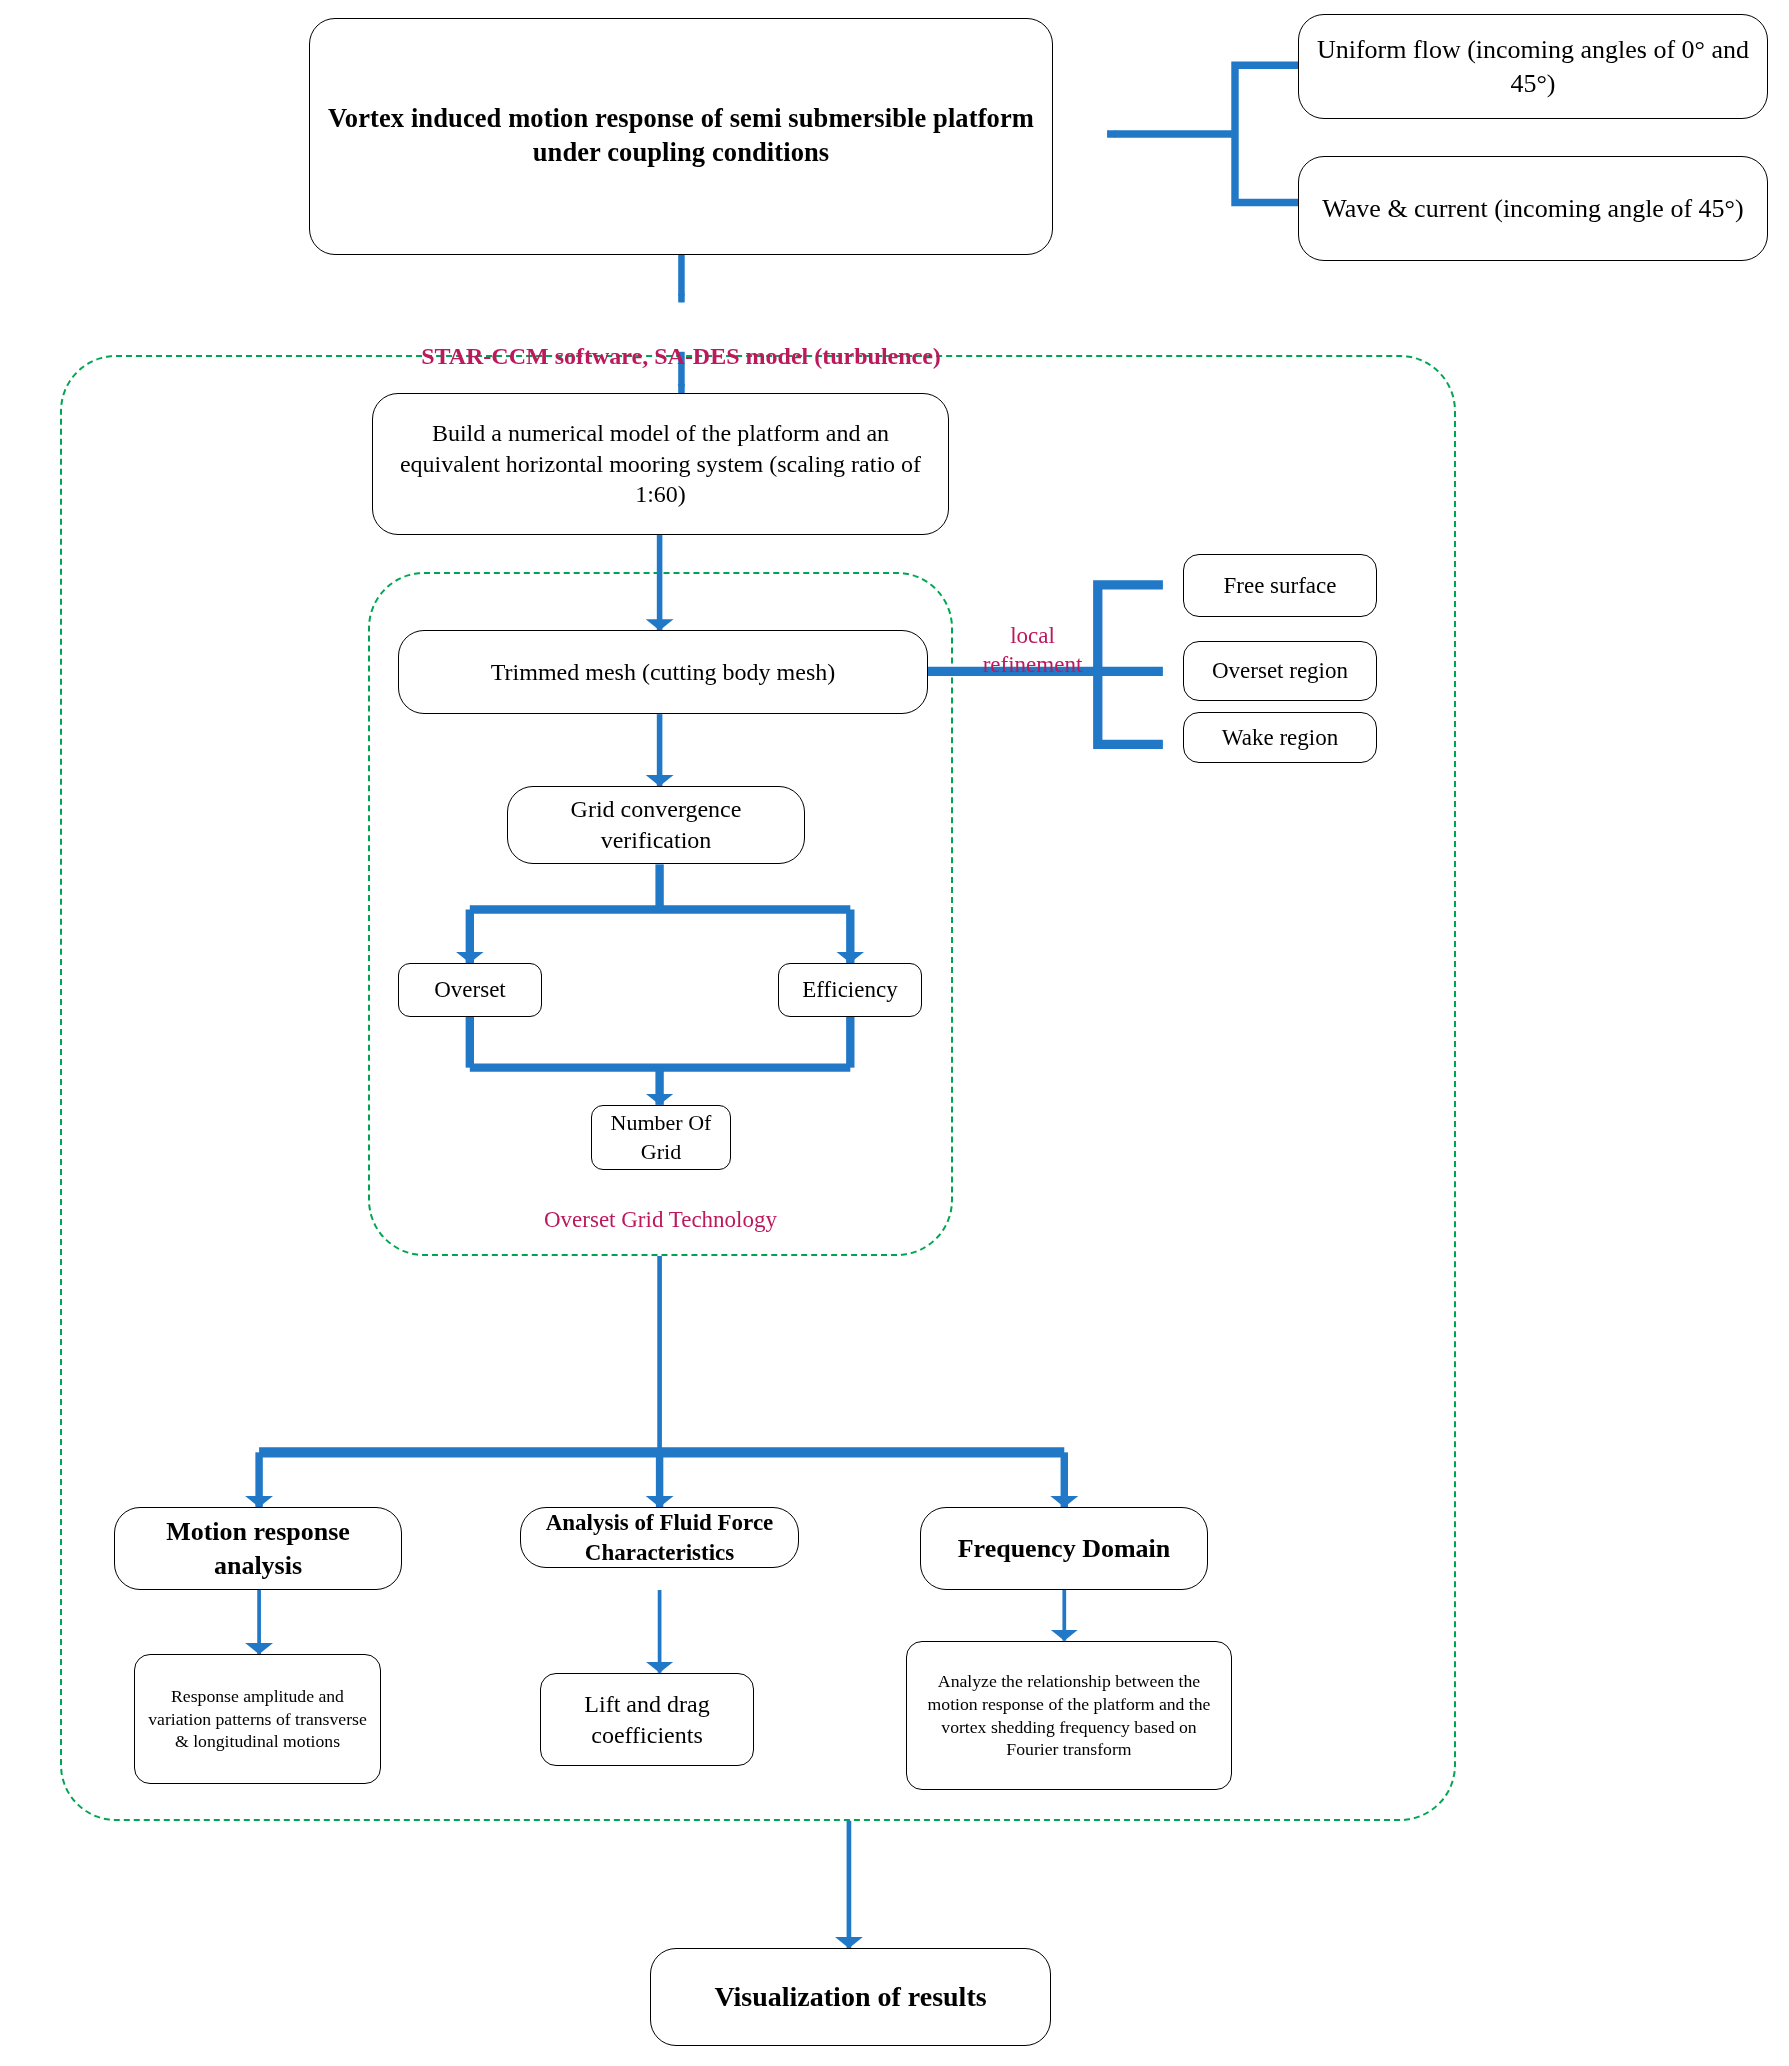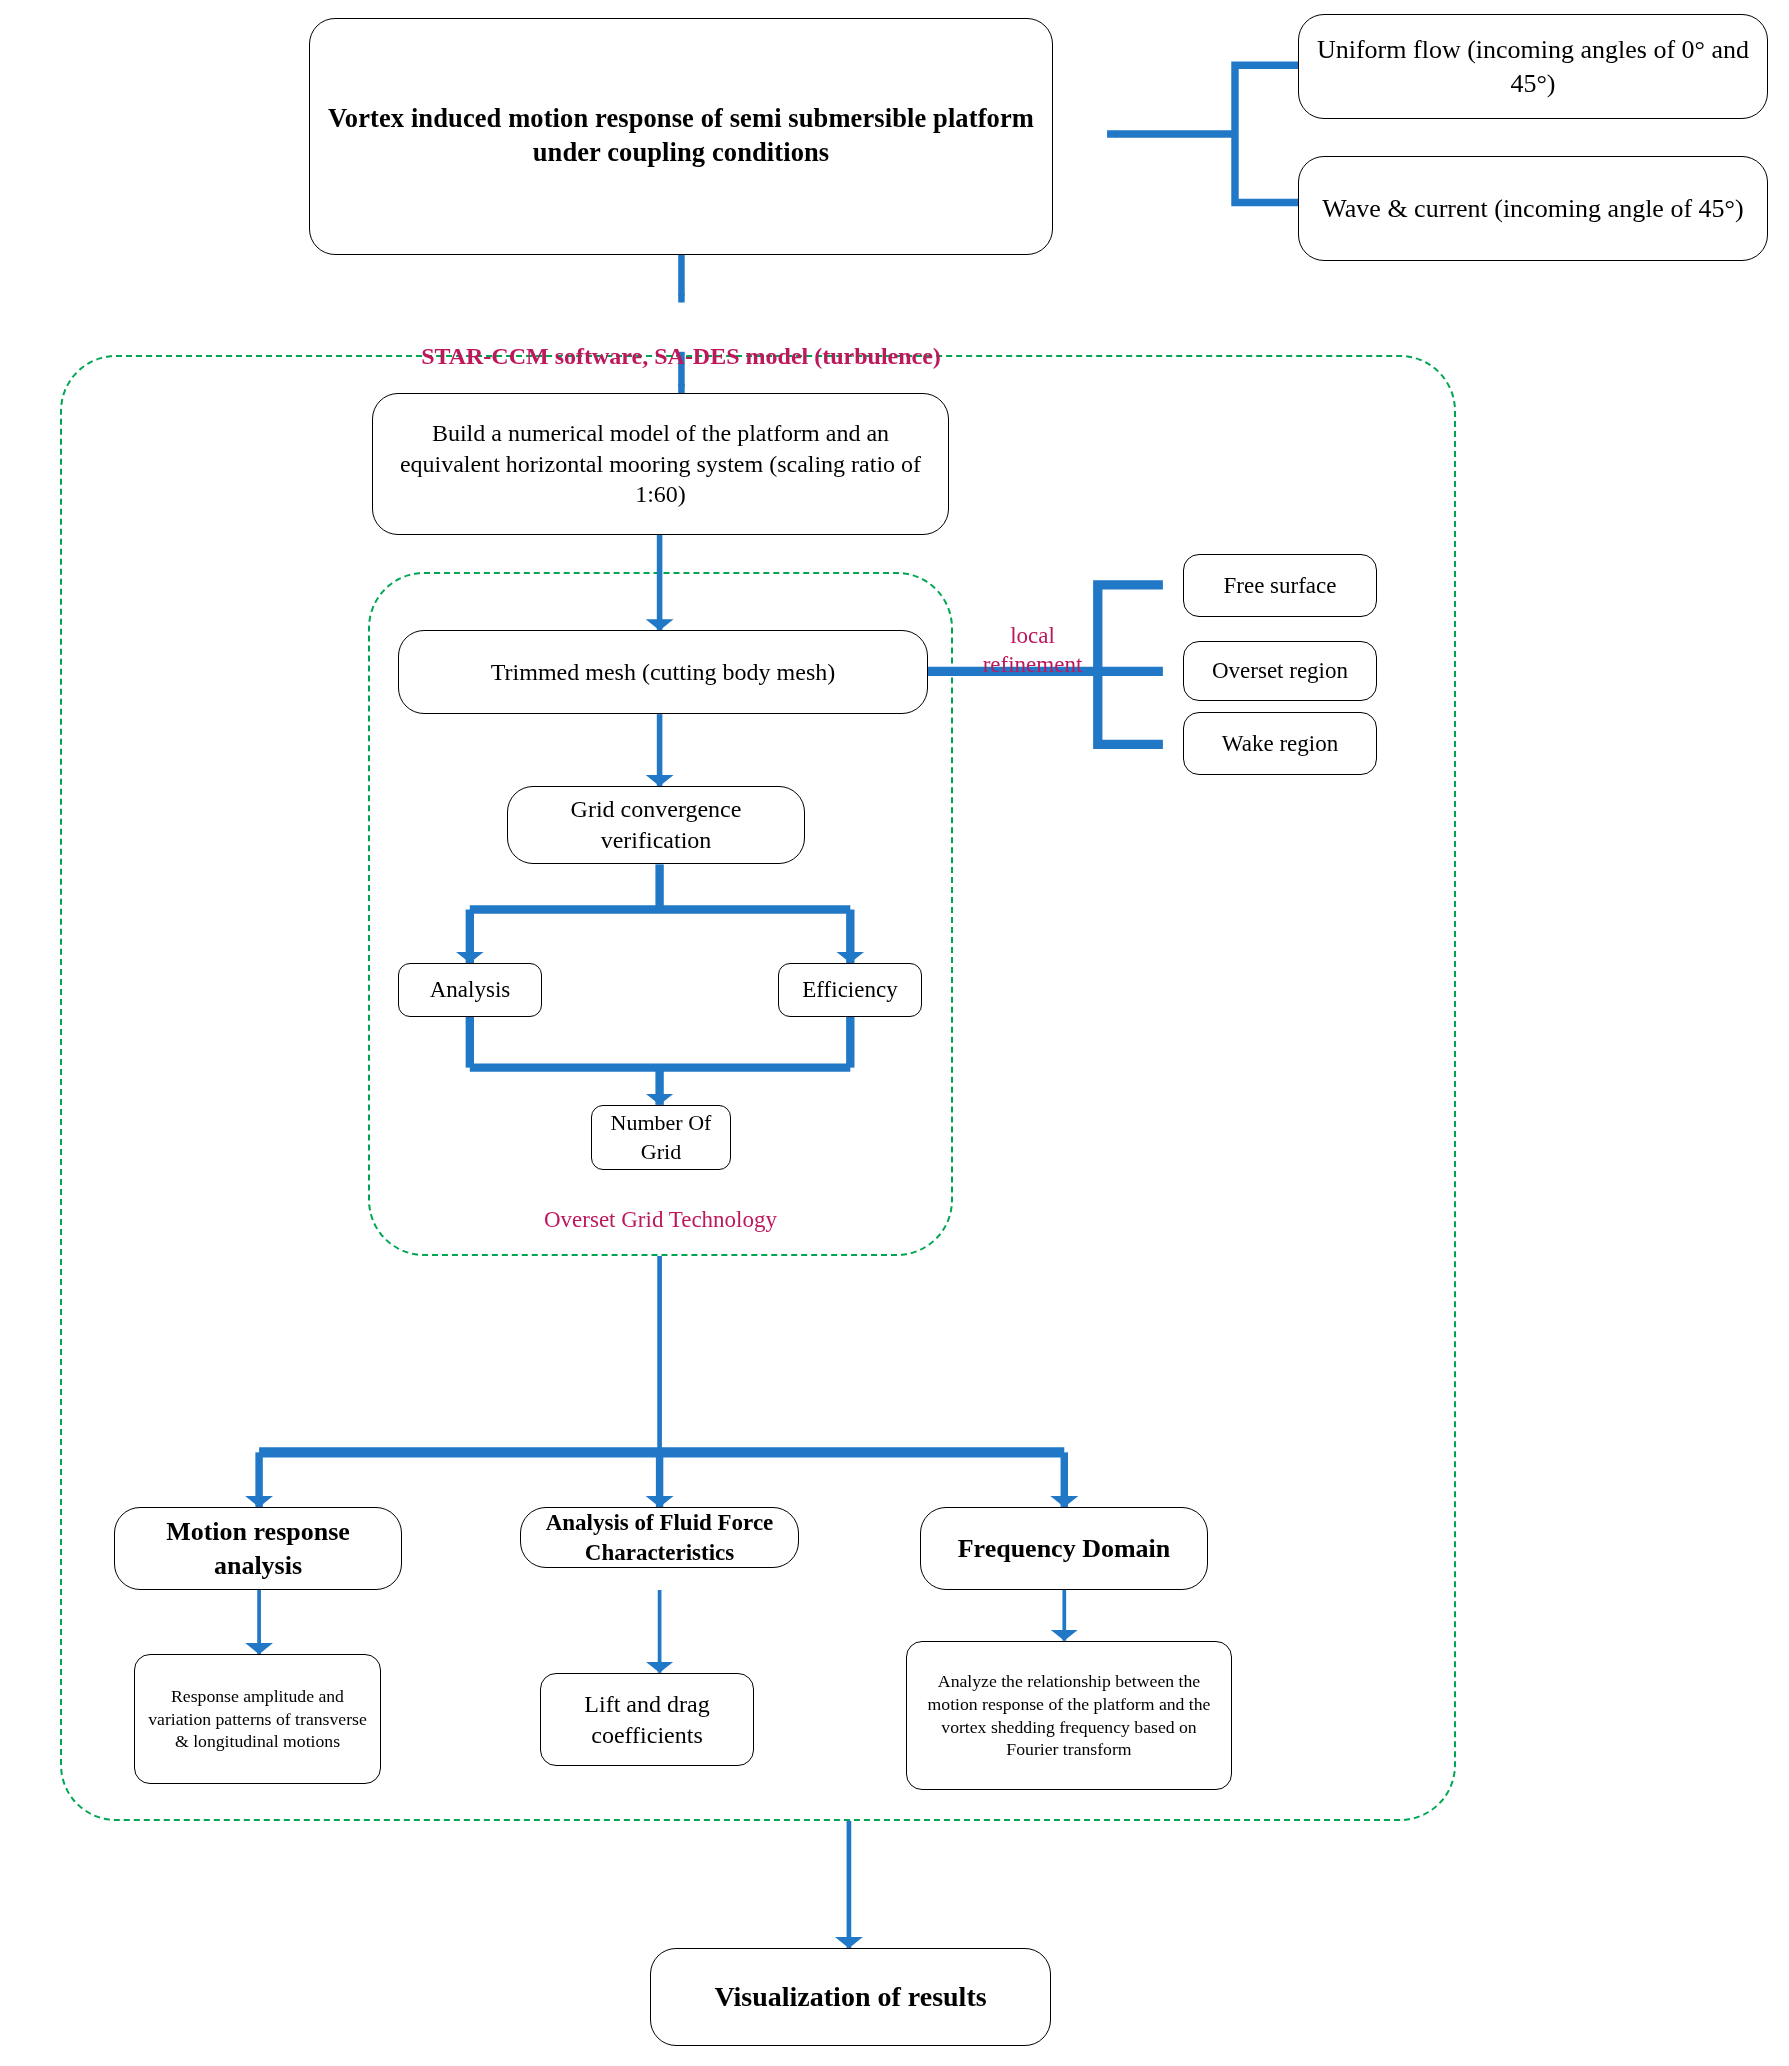--- a/index.html
+++ b/index.html
@@ -145,30 +145,30 @@
   </div>
 
   <div class="box small-r" style="left:1183px;top:554px;width:194px;height:63px;font-size:23px;">
     <span>Free surface</span>
   </div>
 
   <div class="box small-r" style="left:1183px;top:641px;width:194px;height:60px;font-size:23px;">
     <span>Overset region</span>
   </div>
 
-  <div class="box small-r" style="left:1183px;top:712px;width:194px;height:63px;font-size:23px;">
+  <div class="box small-r" style="left:1183px;top:712px;width:194px;height:51px;font-size:23px;">
     <span>Wake region</span>
   </div>
 
   <div class="box" style="left:507px;top:786px;width:298px;height:78px;font-size:24px;">
     <span>Grid convergence verification</span>
   </div>
 
   <div class="box tiny-r" style="left:398px;top:963px;width:144px;height:54px;font-size:23px;">
-    <span>Analysis</span>
+    <span>Overset</span>
   </div>
 
   <div class="box tiny-r" style="left:778px;top:963px;width:144px;height:54px;font-size:23px;">
     <span>Efficiency</span>
   </div>
 
   <div class="box tiny-r" style="left:591px;top:1105px;width:140px;height:65px;font-size:22px;">
     <span>Number
 Of Grid</span>
   </div>

